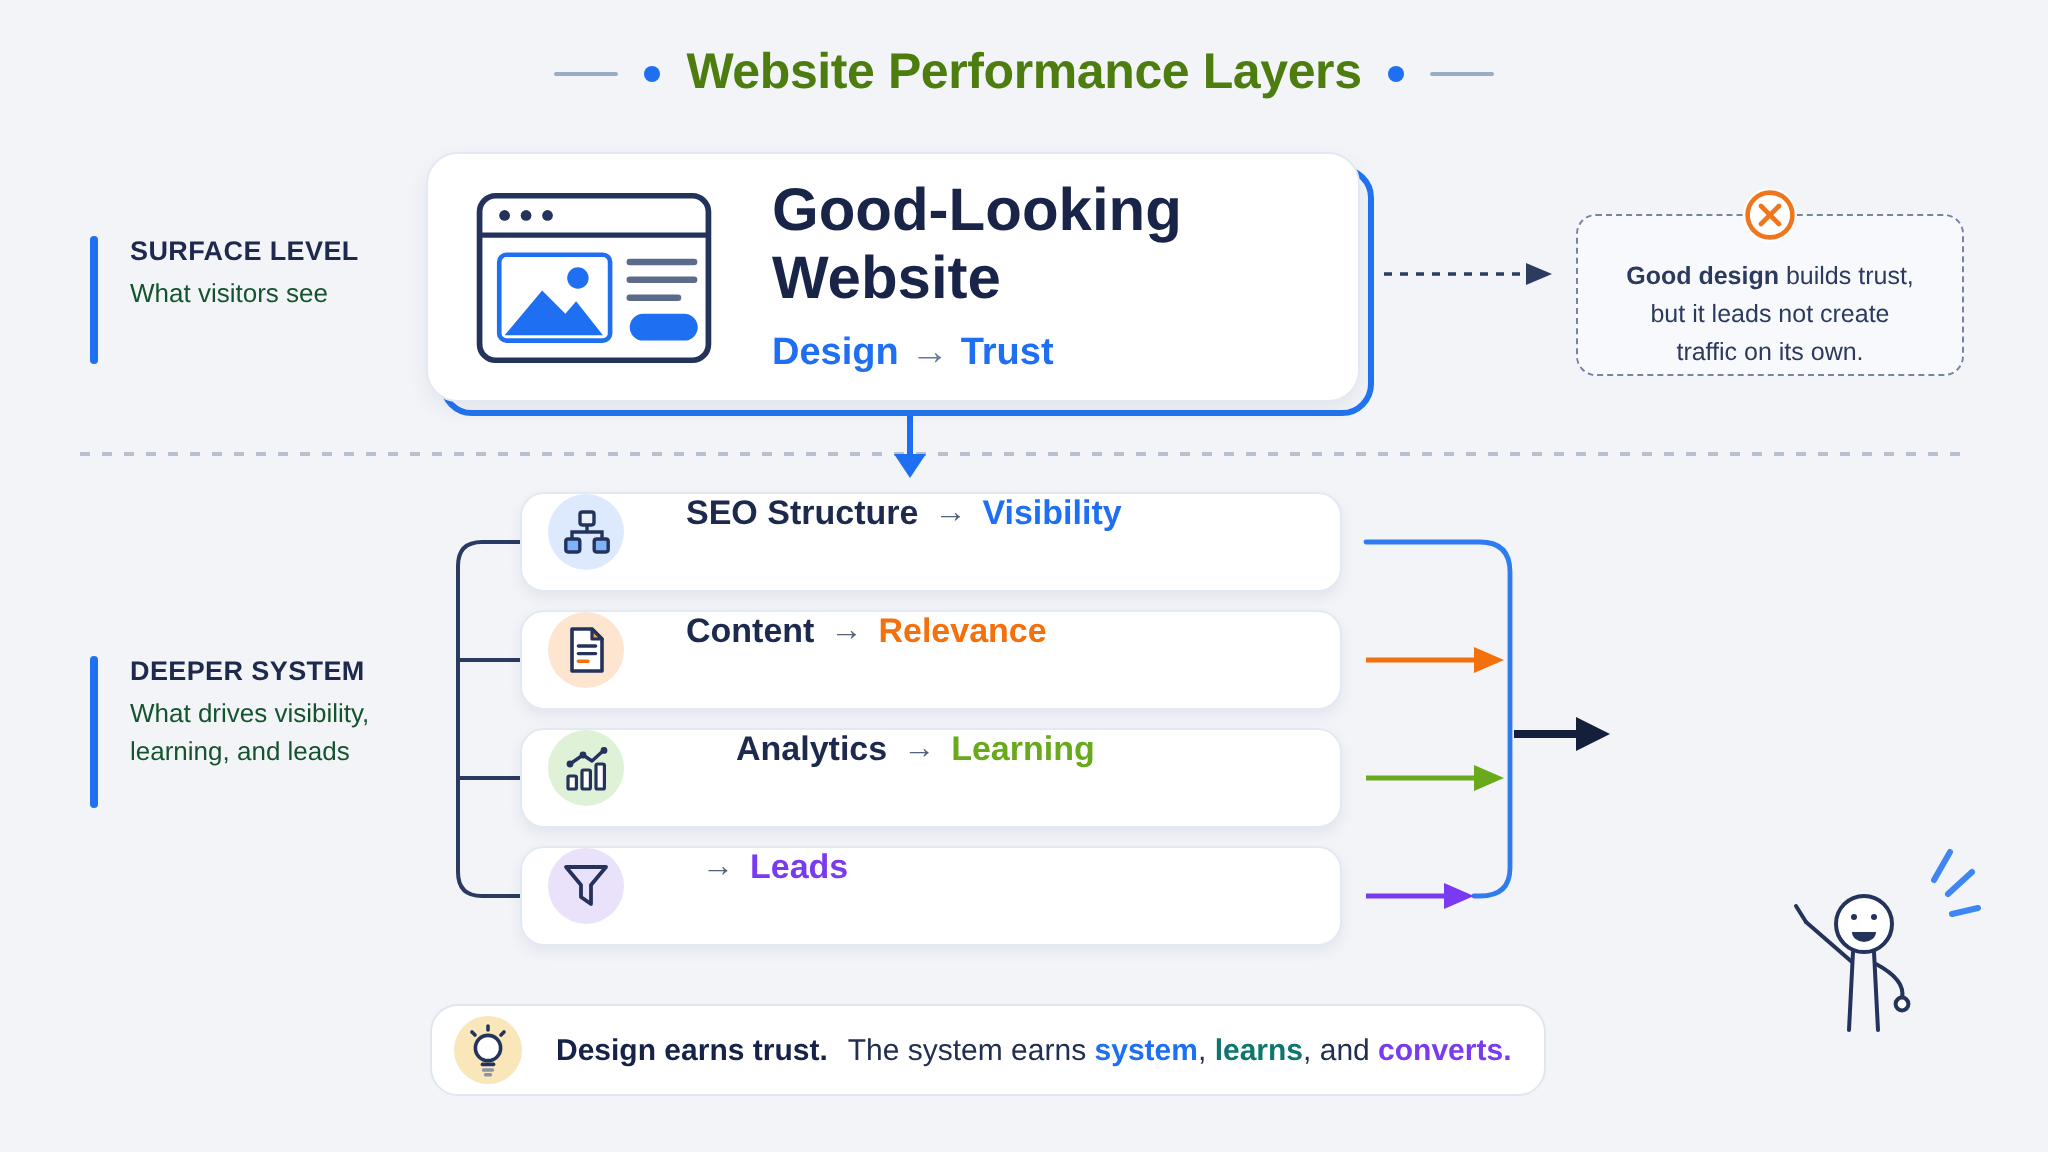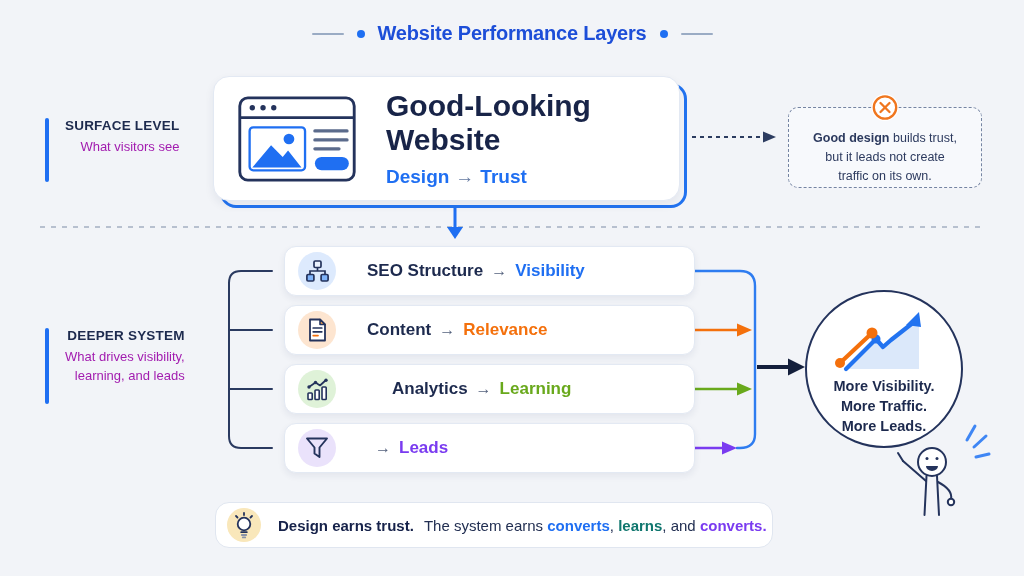--- a/index.html
+++ b/index.html
@@ -4,49 +4,49 @@
 <style>
   * { margin:0; padding:0; box-sizing:border-box; }
   html,body { width:1024px; height:576px; }
   body { font-family:"Liberation Sans", sans-serif; background:#f2f4f8; position:relative; overflow:hidden; }
   .canvas { position:absolute; inset:0; width:1024px; height:576px; }
 
   
   .header { position:absolute; top:22px; left:0; right:0; display:flex; justify-content:center; align-items:center; gap:13px; z-index:2; }
   .deco-line { width:32px; height:2px; background:#9aabc4; border-radius:1px; }
   .deco-dot { width:8px; height:8px; border-radius:50%; background:#1f6ff2; }
-  .page-title { font-size:20px; font-weight:700; color:#1d4ed8; letter-spacing:-0.2px; }
+  .page-title { font-size:25px; font-weight:700; color:#4d7c0f; letter-spacing:-0.2px; }
 
   
   .side-label { position:absolute; display:flex; z-index:2; }
   .side-label .bar { width:4px; border-radius:2px; background:#1f6ff2; flex:none; }
-  .side-label .txt { padding-left:16px;text-align:right; }
+  .side-label .txt { padding-left:16px; }
   .side-label h3 { font-size:13.5px; font-weight:700; color:#1d2a4e; letter-spacing:0.2px; }
-  .side-label p { font-size:13px; color:#a21caf; margin-top:5px; line-height:1.45; }
+  .side-label p { font-size:13px; color:#14532d; margin-top:5px; line-height:1.45; }
   #surface-label { left:45px; top:118px; height:64px; }
   #deeper-label { left:45px; top:328px; height:76px; }
 
   
   svg.connectors { position:absolute; inset:0; z-index:1; pointer-events:none; }
 
   
   .surface-card-back { position:absolute; left:220px; top:83px; width:467px; height:125px; border:3px solid #2273f0; border-radius:16px; z-index:1; }
   .surface-card { position:absolute; left:213px; top:76px; width:467px; height:125px; background:#fff; border:1.5px solid #e3e9f3; border-radius:16px; box-shadow:0 4px 10px rgba(30,42,80,0.07); z-index:2; display:flex; align-items:center; padding-left:24px; gap:30px; }
   .surface-card .card-title { font-size:30px; font-weight:700; color:#182448; }
   .surface-card .card-sub { margin-top:9px; font-size:19px; font-weight:700; color:#1f6ff2; }
   .surface-card .card-sub .arr { color:#6479a0; font-weight:400; padding:0 6px; }
 
   
   .annotation { position:absolute; left:788px; top:107px; width:194px; height:81px; border:1.6px dashed #7584a2; border-radius:10px; background:#f7f9fc; z-index:2; text-align:center; padding-top:21px; }
   .annotation .x-badge { position:absolute; left:50%; top:-14px; transform:translateX(-50%); width:27px; height:27px; background:#fff; border-radius:50%; }
   .annotation p { font-size:12.5px; color:#2c3a5e; line-height:1.5; }
   .annotation .b { font-weight:700; }
 
   
-  .sys-row { position:absolute; left:284px; width:411px; height:50px; background:#fff; border:1.5px solid #e3e9f3; border-radius:12px; box-shadow:0 3px 7px rgba(30,42,80,0.07); z-index:2; display:flex; align-items:center; padding-left:13px; }
+  .sys-row { position:absolute; left:260px; width:411px; height:50px; background:#fff; border:1.5px solid #e3e9f3; border-radius:12px; box-shadow:0 3px 7px rgba(30,42,80,0.07); z-index:2; display:flex; align-items:flex-start; padding-left:13px; }
   .icon-circle { width:38px; height:38px; border-radius:50%; flex:none; display:flex; align-items:center; justify-content:center; }
   .sys-row .row-text { margin-left:31px; font-size:17px; font-weight:700; color:#1d2a4e; display:flex; align-items:center; }
   .sys-row .arr { color:#55627e; font-weight:400; font-size:16px; padding:0 8px; }
   .sys-row .result { font-weight:700; }
   #row-0 { top:246px; } #row-1 { top:305px; } #row-2 { top:364px;gap:25px; } #row-3 { top:423px; }
 
   
   .outcome-circle { position:absolute; left:805px; top:290px; width:158px; height:158px; border-radius:50%; background:#fff; border:2.5px solid #24335c; z-index:2; text-align:center; padding-top:13px; }
   .outcome-text { margin-top:3px; font-size:14.5px; font-weight:700; color:#1d2a4e; line-height:1.38; }
 
@@ -218,36 +218,20 @@
       <svg width="24" height="24" viewBox="0 0 24 24">
         <path d="M2 2.5 H22 L14.5 11.5 V21 L9.5 17.5 V11.5 Z" fill="none" stroke="#24335c" stroke-width="1.9" stroke-linejoin="round"></path>
       </svg>
     </span>
     <span class="row-text">
         <span class="arr">→</span>
         <span class="result" style="color: rgb(122, 59, 240);">Leads</span>
       </span>
   </div>
 
-  <div class="outcome-circle">
-    <svg width="112" height="68" viewBox="0 0 112 68" style="display:block;margin:0 auto;">
-      <polygon points="18,64 48,34 55,42 63,35 91,13 91,64" fill="#dbe8fa"></polygon>
-      <path d="M18 64 L48 34 L55 42 L63 35 L86 17" fill="none" stroke="#2273f0" stroke-width="4.2" stroke-linecap="round" stroke-linejoin="round"></path>
-      <polygon points="91,7 93,22 78,20" fill="#2273f0"></polygon>
-      <circle cx="48" cy="34" r="4.5" fill="#2273f0"></circle>
-      <path d="M12 58 L44 28" fill="none" stroke="#f4700c" stroke-width="4.2" stroke-linecap="round"></path>
-      <circle cx="12" cy="58" r="5" fill="#f4700c"></circle>
-      <circle cx="44" cy="28" r="5.5" fill="#f4700c"></circle>
-    </svg>
-    <div class="outcome-text">
-      <div>More Visibility.</div>
-      <div>More Traffic.</div>
-      <div>More Leads.</div>
-    </div>
-  </div>
 
   <svg class="doodle" width="125" height="115" viewBox="0 0 125 115">
     <g stroke="#24335c" stroke-width="2" fill="none" stroke-linecap="round">
       <circle cx="47" cy="42" r="14" fill="#fff"></circle>
       <circle cx="42" cy="38.5" r="1.5" fill="#24335c" stroke="none"></circle>
       <circle cx="52" cy="38.5" r="1.5" fill="#24335c" stroke="none"></circle>
       <path d="M41 46 a6 5 0 0 0 12 0 z" fill="#24335c" stroke="none"></path>
       <path d="M41.5 56 L39.5 95"></path>
       <path d="M52 56 L54 95"></path>
       <path d="M41 61 L18 41"></path>
@@ -269,16 +253,16 @@
           <line x1="11" y1="3" x2="11" y2="1"></line>
           <line x1="4.5" y1="5.5" x2="3" y2="4"></line>
           <line x1="17.5" y1="5.5" x2="19" y2="4"></line>
           <circle cx="11" cy="12" r="6.3" fill="#fff"></circle>
           <line x1="8.2" y1="20.2" x2="13.8" y2="20.2"></line>
         </g>
         <line x1="8.8" y1="23" x2="13.2" y2="23" stroke="#8a93a8" stroke-width="1.8" stroke-linecap="round"></line>
         <line x1="9.8" y1="25.4" x2="12.2" y2="25.4" stroke="#8a93a8" stroke-width="1.8" stroke-linecap="round"></line>
       </svg>
     </span>
-    <p class="footer-text"><span class="lead">Design earns trust.</span><span>The system earns </span><span class="w" style="color: rgb(31, 111, 242);">converts</span><span>, </span><span class="w" style="color: #0f766e;">learns</span><span>, and </span><span class="w" style="color: rgb(122, 59, 240);">converts.</span></p>
+    <p class="footer-text"><span class="lead">Design earns trust.</span><span>The system earns </span><span class="w" style="color: rgb(31, 111, 242);">system</span><span>, </span><span class="w" style="color: #0f766e;">learns</span><span>, and </span><span class="w" style="color: rgb(122, 59, 240);">converts.</span></p>
   </div>
 
 </div>
 
 </body></html>

